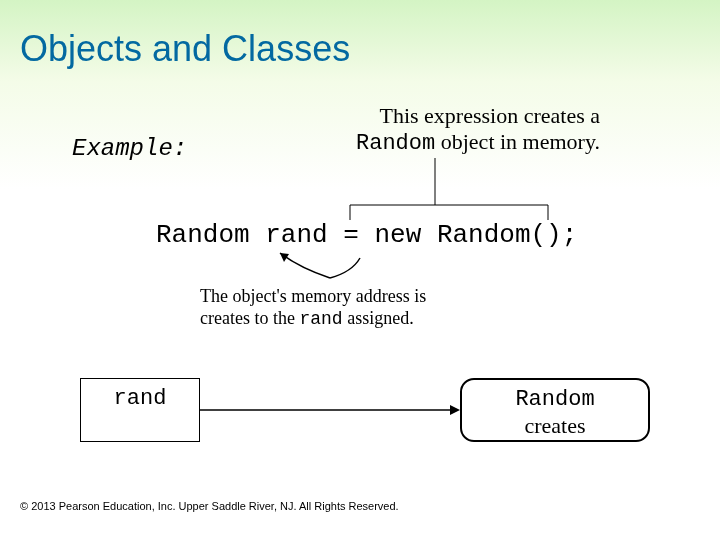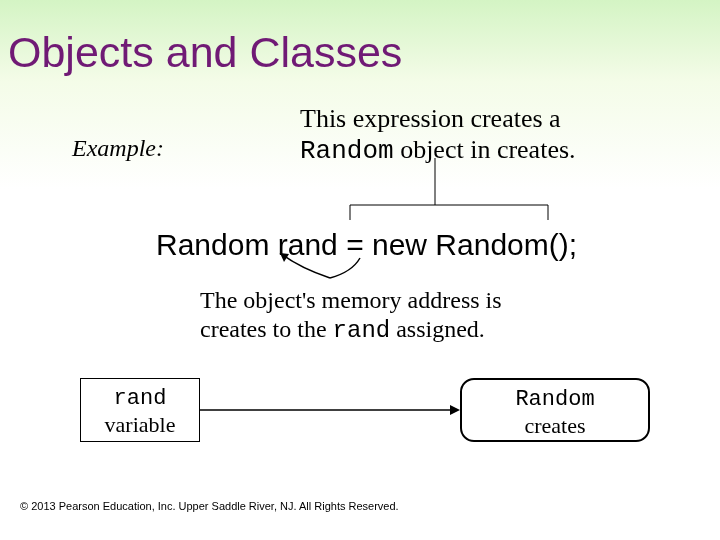--- a/index.html
+++ b/index.html
@@ -5,56 +5,56 @@
   * { margin: 0; padding: 0; box-sizing: border-box; }
   body {
     width: 720px;
     height: 540px;
     background: linear-gradient(to bottom, #d4f4c4 0%, #f4fce8 15%, #ffffff 35%, #ffffff 100%);
     font-family: Arial, sans-serif;
     position: relative;
     overflow: hidden;
   }
   .title {
-    font-size: 43px;
-    color: #701a75;
+    font-size: 36px;
+    color: #0369a1;
     position: absolute;
     top: 28px;
-    left: 8px;
+    left: 20px;
   }
   .example-label {
-    font-family: Liberation Serif, serif;
+    font-family: Liberation Mono, monospace;
     font-style: italic;
     font-size: 24px;
     position: absolute;
     top: 135px;
     left: 72px;
   }
   .top-annot {
     font-family: "Times New Roman", serif;
-    font-size: 26px;
-    text-align: left;
+    font-size: 22px;
+    text-align: right;
     position: absolute;
     top: 103px;
     left: 300px;
     width: 300px;
     line-height: 1.2;
   }
   .top-annot .mono { font-family: "Courier New", monospace; }
   .code-line {
-    font-family: Liberation Sans, sans-serif;
-    font-size: 30px;
+    font-family: Liberation Mono, monospace;
+    font-size: 26px;
     position: absolute;
-    top: 228px;
+    top: 220px;
     left: 156px;
     white-space: nowrap;
   }
   .bottom-annot {
     font-family: "Times New Roman", serif;
-    font-size: 24px;
+    font-size: 18px;
     position: absolute;
     top: 286px;
     left: 200px;
     width: 340px;
     line-height: 1.2;
   }
   .bottom-annot .mono { font-family: "Courier New", monospace; }
   .rand-box {
     position: absolute;
     top: 378px;
@@ -100,36 +100,35 @@
 </style>
 </head>
 <body>
 
 <div class="title">Objects and Classes</div>
 
 <div class="example-label">Example:</div>
 
 <div class="top-annot">
   <span>This expression creates a</span><br>
-  <span class="mono">Random</span><span> object in creates.</span>
+  <span class="mono">Random</span><span> object in memory.</span>
 </div>
 
 <div class="code-line">
   <span>Random</span>
   <span>rand</span><span> = </span><span>new Random();</span>
 </div>
 
 <div class="bottom-annot">
   <span>The object's memory address is</span><br>
   <span>creates to the </span><span class="mono">rand</span><span>  assigned.</span>
 </div>
 
 <div class="rand-box">
   <span class="mono">rand</span><br>
-  <span>variable</span>
 </div>
 
 <div class="random-box">
   <span class="mono">Random</span><br>
   <span>creates</span>
 </div>
 
 <div class="copyright">© 2013 Pearson Education, Inc. Upper Saddle River, NJ. All Rights Reserved.</div>
 
 <svg class="svg-layer" viewBox="0 0 720 540">

